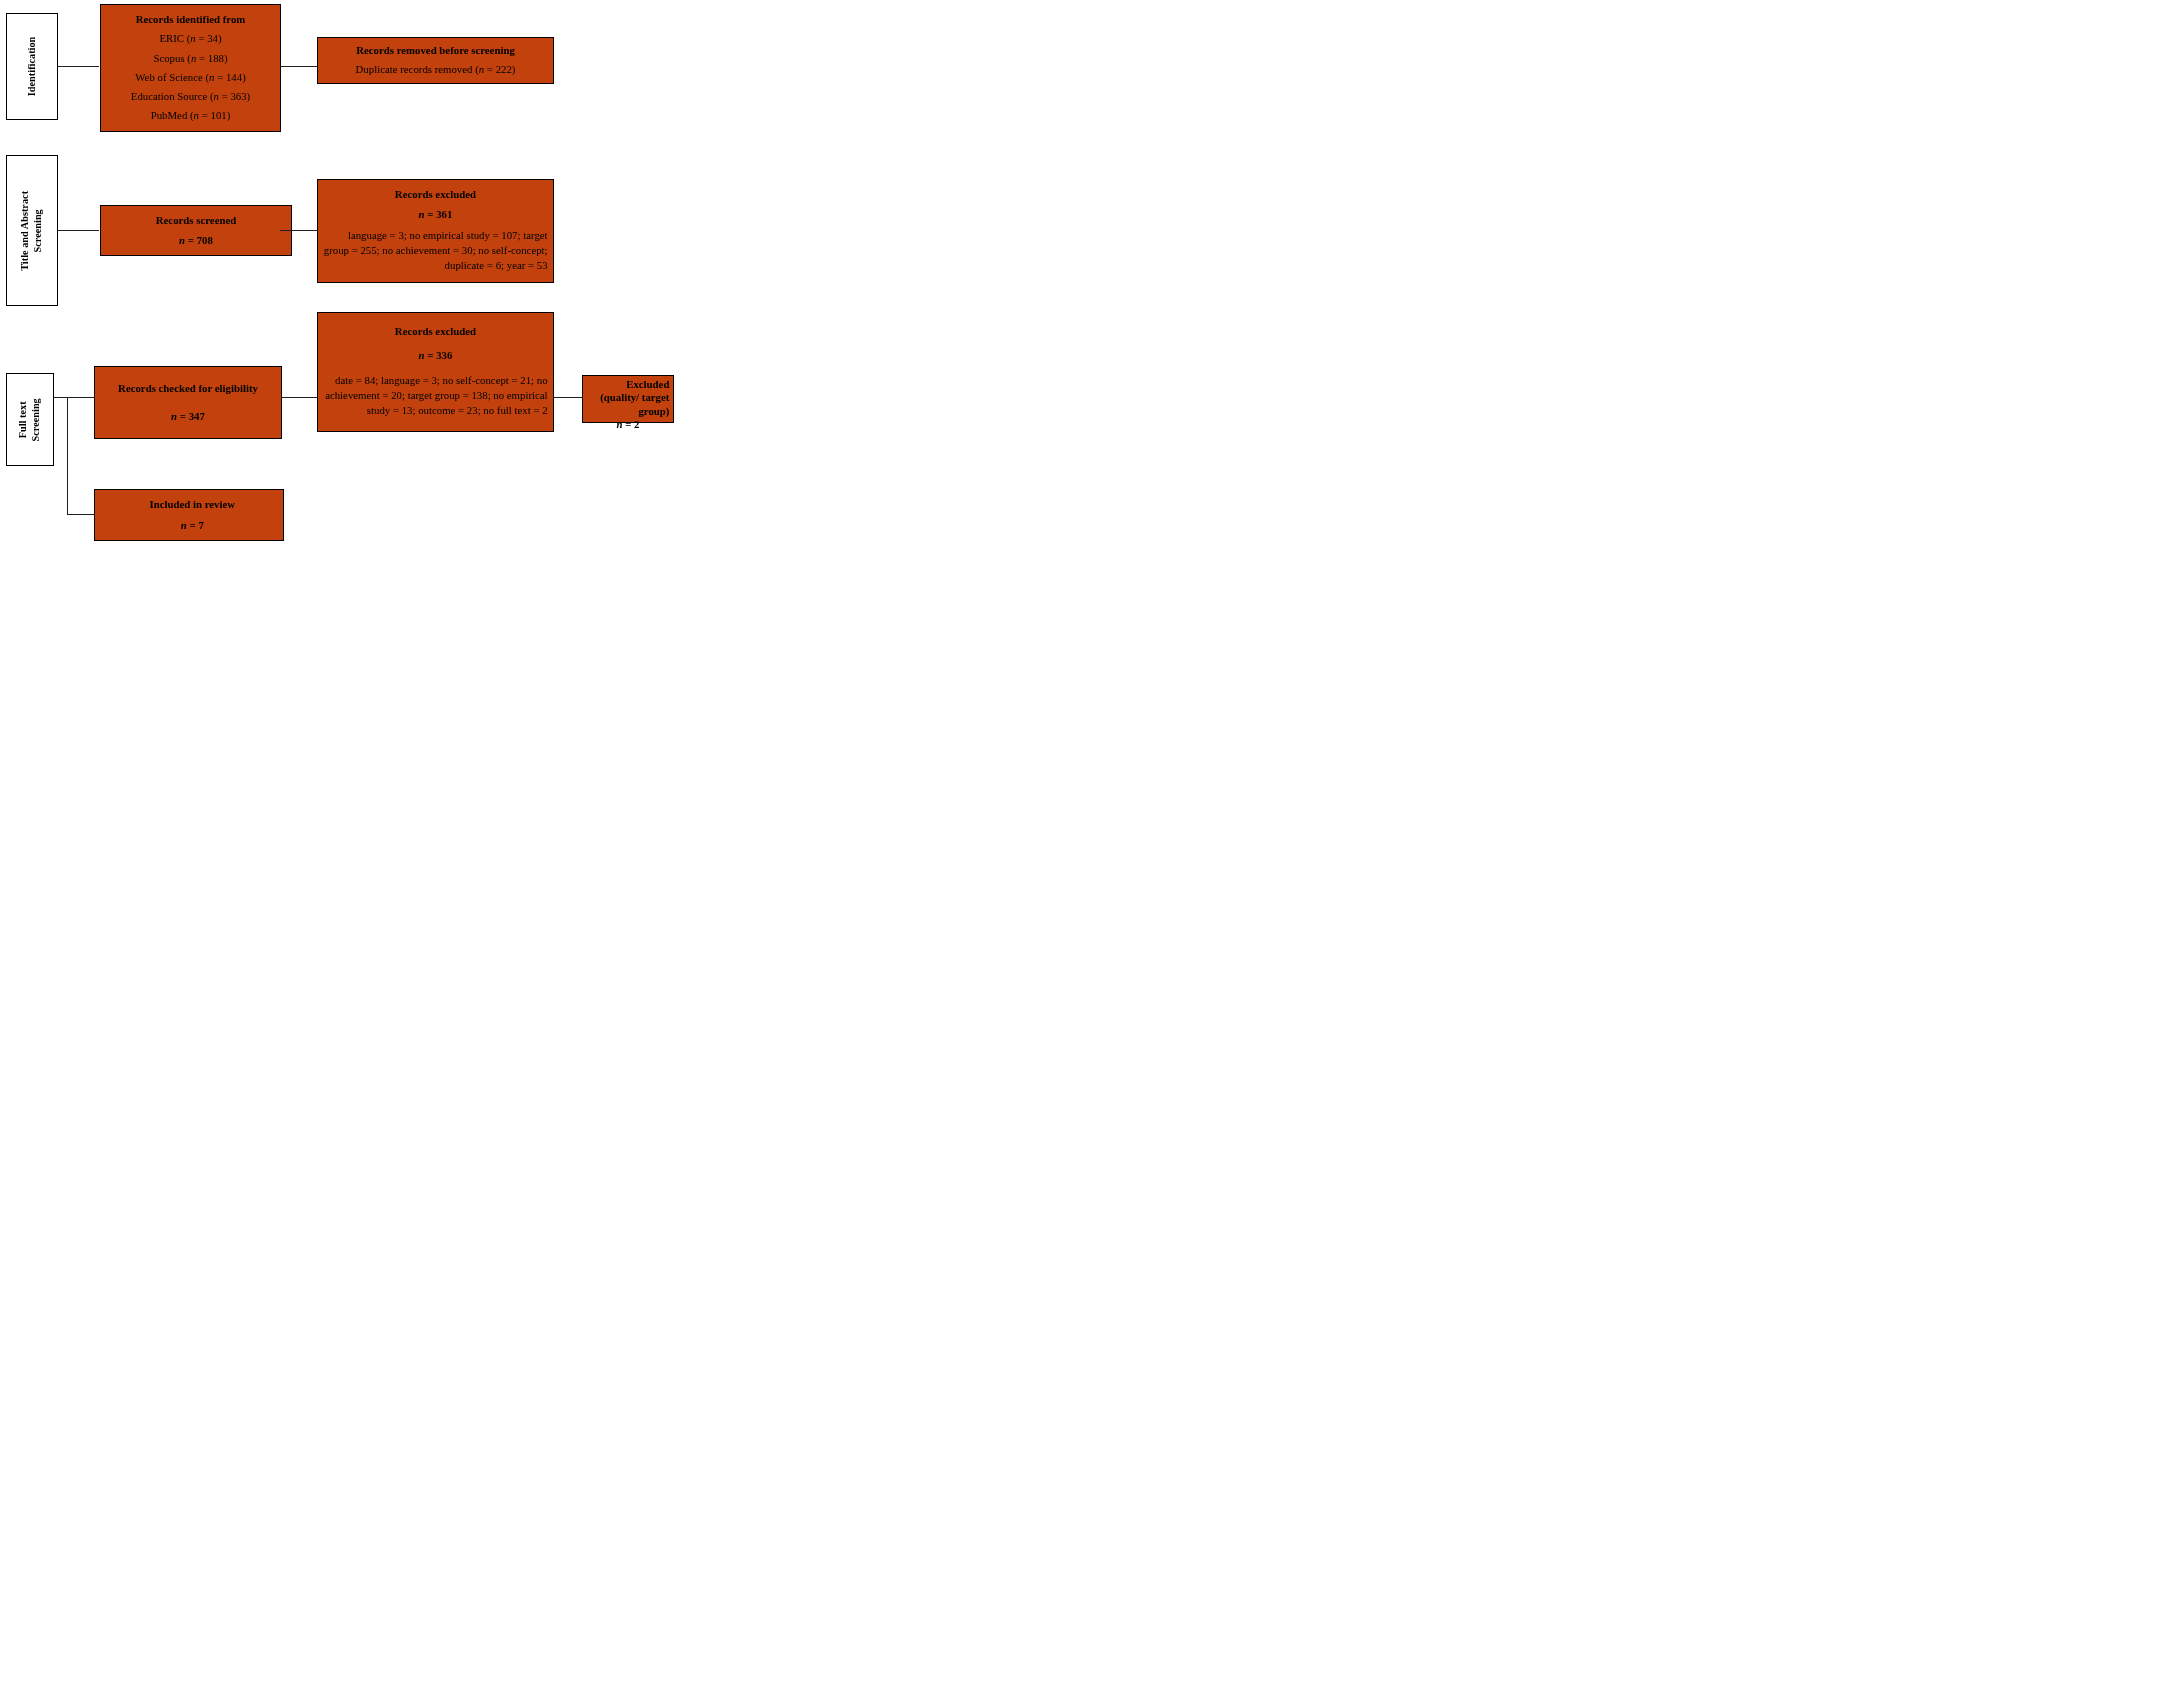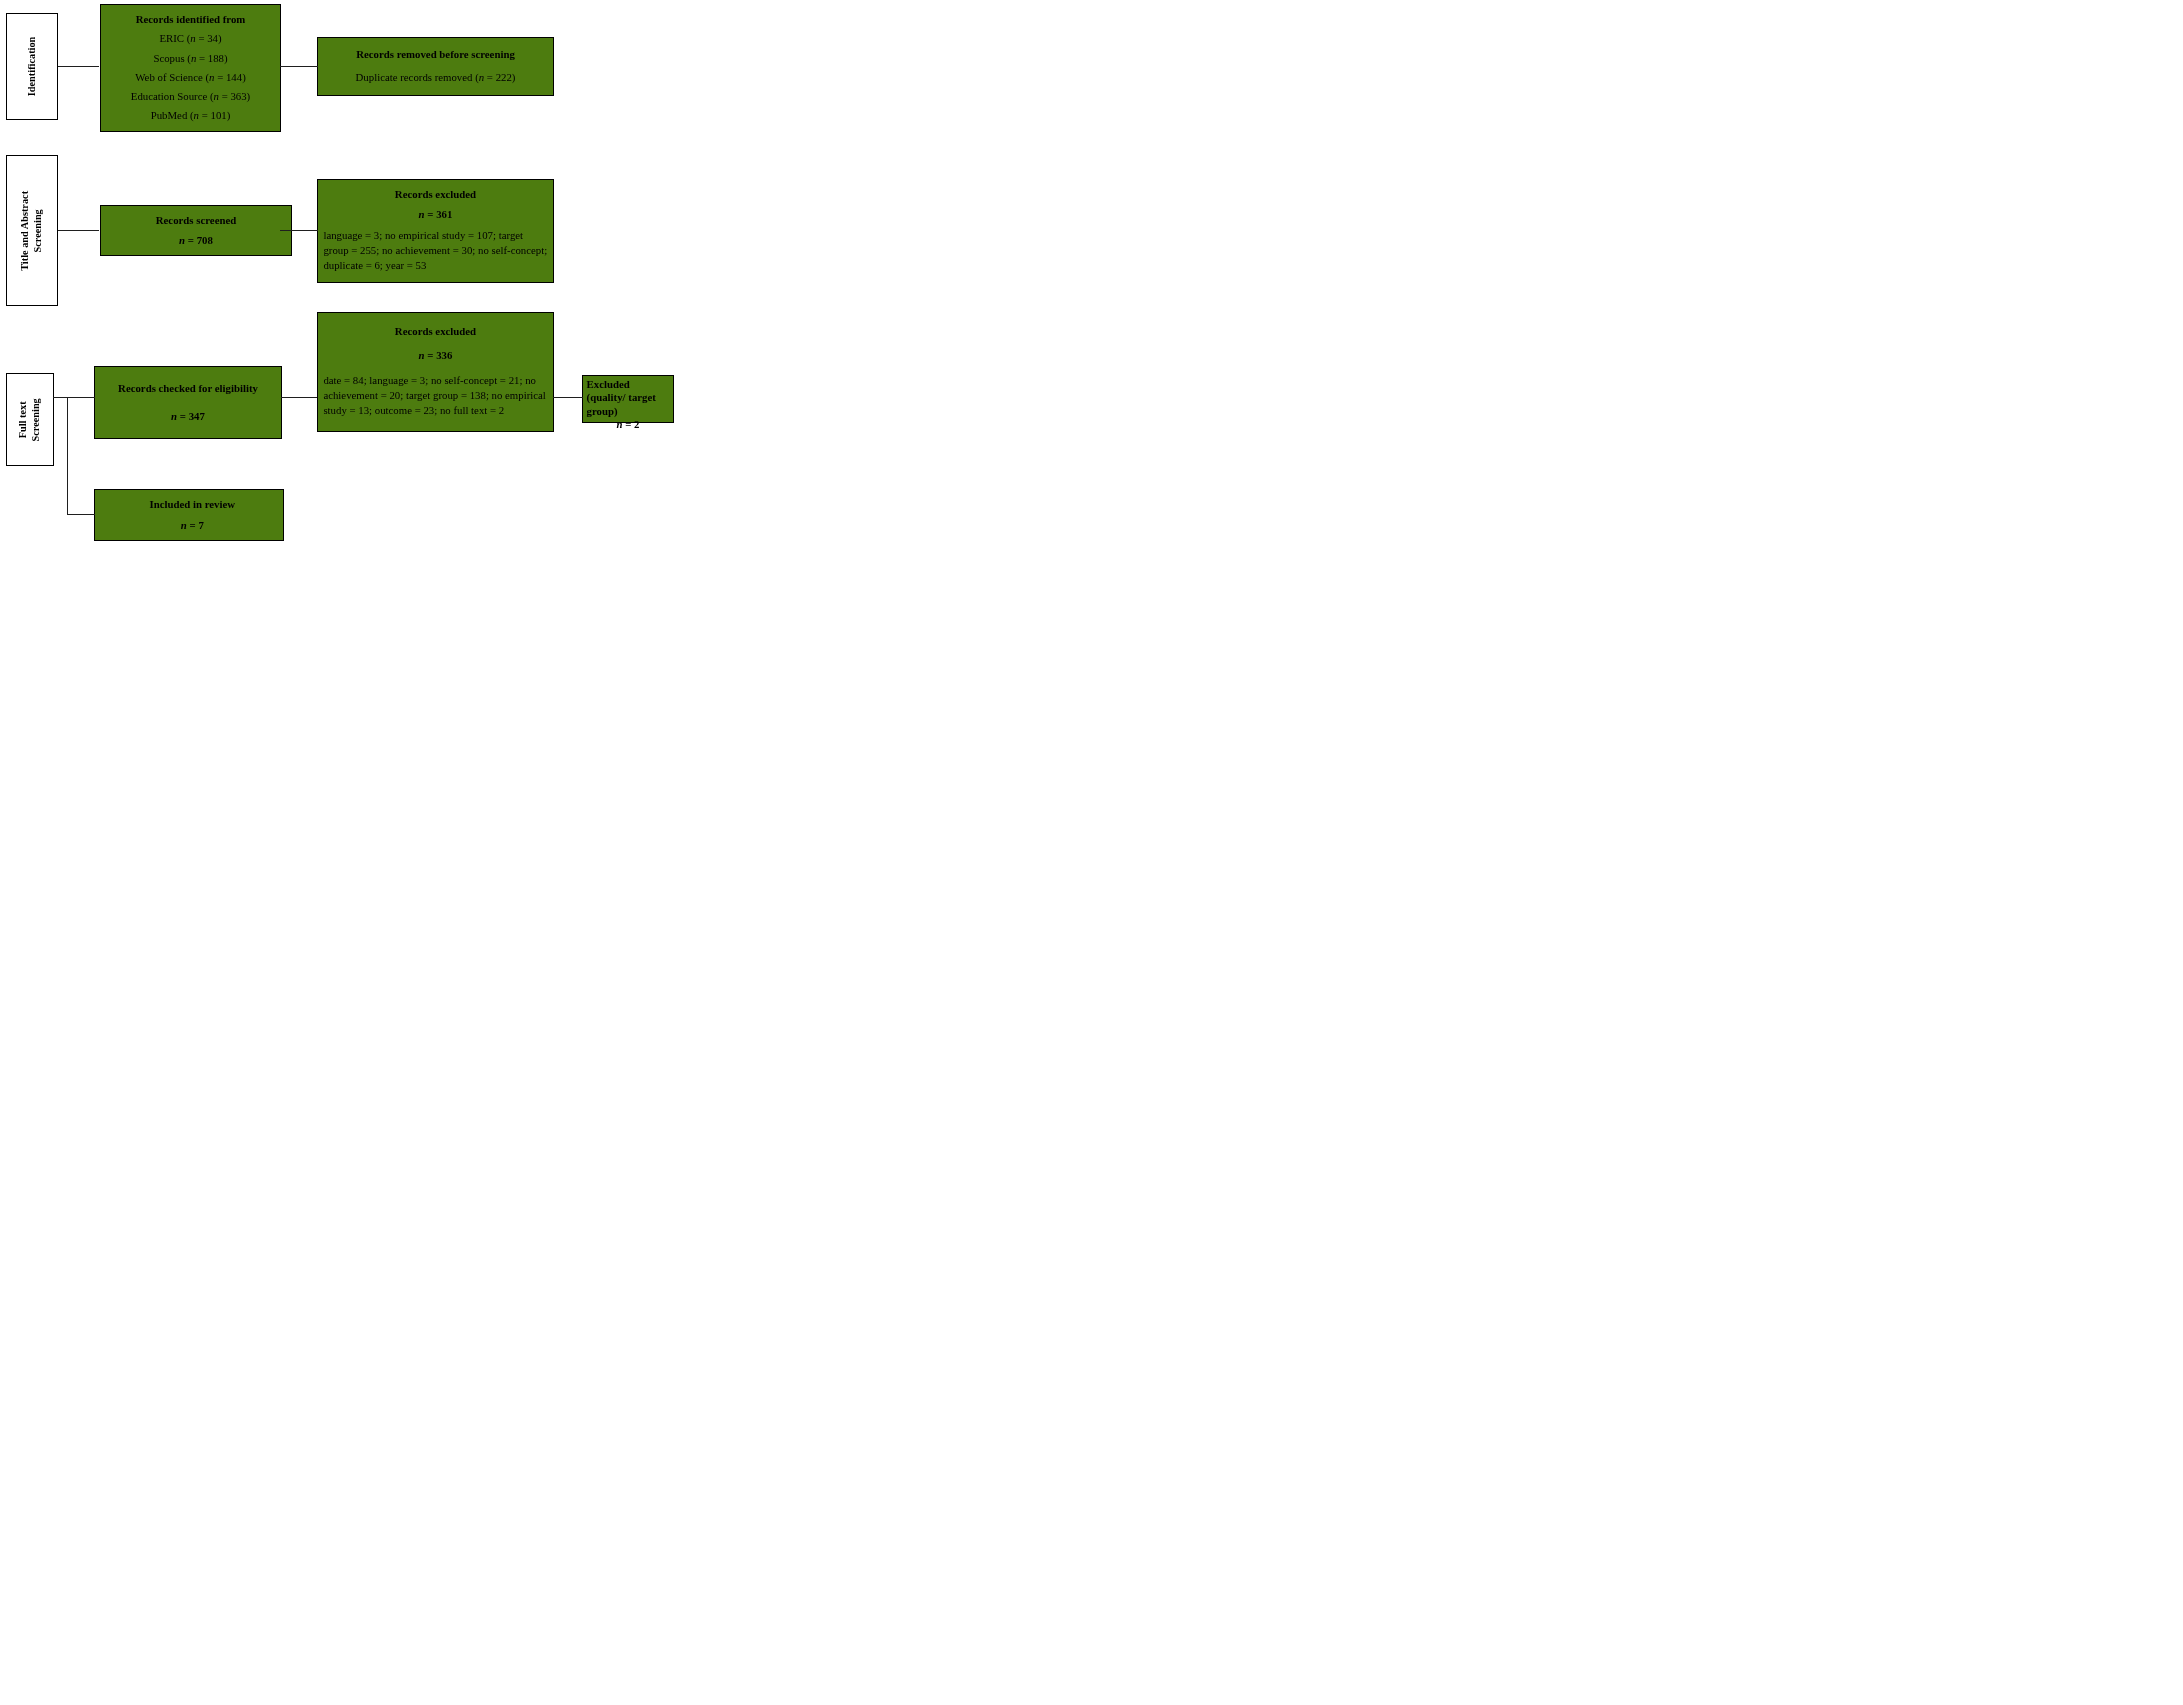--- a/index.html
+++ b/index.html
@@ -23,25 +23,25 @@
     flex-shrink:0;
     font-weight:bold;
     font-size:10.3px;
     line-height:1.25;
     text-align:center;
     white-space:pre-line;
   }
   .box{
     position:absolute;
     border:1.8px solid #000000;
-    background:#4d7c0f;
+    background:#c2410c;
     box-sizing:border-box;
     display:flex;flex-direction:column;
     align-items:center;justify-content:space-evenly;
-    text-align:left;
+    text-align:right;
     font-size:10.8px;
     padding:1.8px 5.4px;
   }
   .title{font-weight:bold;line-height:1.25;}
   .count{font-weight:bold;line-height:1.2;}
   .detail{line-height:1.42;}
   .src{line-height:1.2;}
   .hline{position:absolute;height:1.3px;background:#1f1f1f;}
   .vline{position:absolute;width:1.3px;background:#1f1f1f;}
   i{font-style:italic;}
@@ -67,21 +67,21 @@
 
   <div class="box" style="left:100px;top:3.6px;width:181px;height:128px;">
     <div class="title">Records identified from</div>
     <div class="src">ERIC (<i>n</i> = 34)</div>
     <div class="src">Scopus (<i>n</i> = 188)</div>
     <div class="src">Web of Science (<i>n</i> = 144)</div>
     <div class="src">Education Source (<i>n</i> = 363)</div>
     <div class="src">PubMed (<i>n</i> = 101)</div>
   </div>
 
-  <div class="box" style="left:317px;top:37px;width:237px;height:59px;">
+  <div class="box" style="left:317px;top:37px;width:237px;height:47px;">
     <div class="title">Records removed before screening</div>
     <div class="detail">Duplicate records removed (<i>n</i> = 222)</div>
   </div>
 
   <div class="box" style="left:100px;top:205px;width:192px;height:51px;">
     <div class="title">Records screened</div>
     <div class="count"><i>n</i> = 708</div>
   </div>
 
   <div class="box" style="left:317px;top:179px;width:237px;height:104px;">

